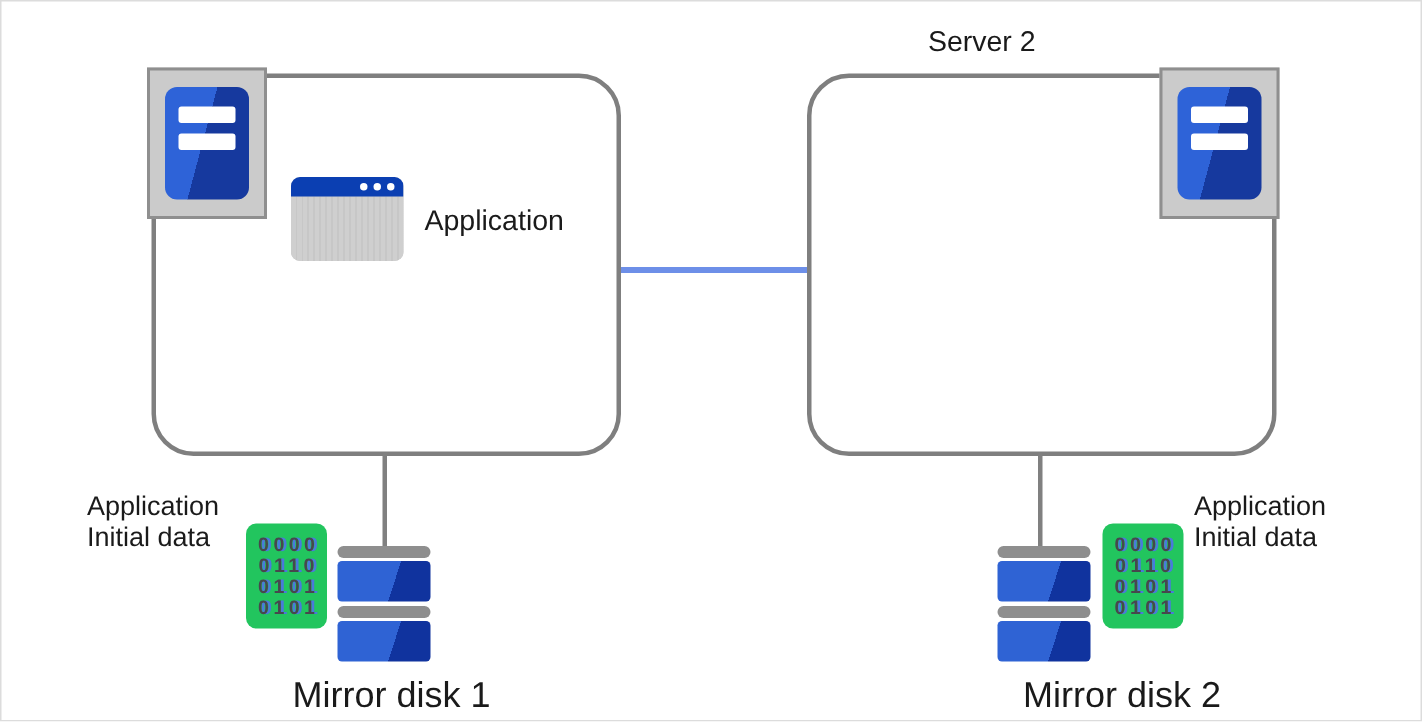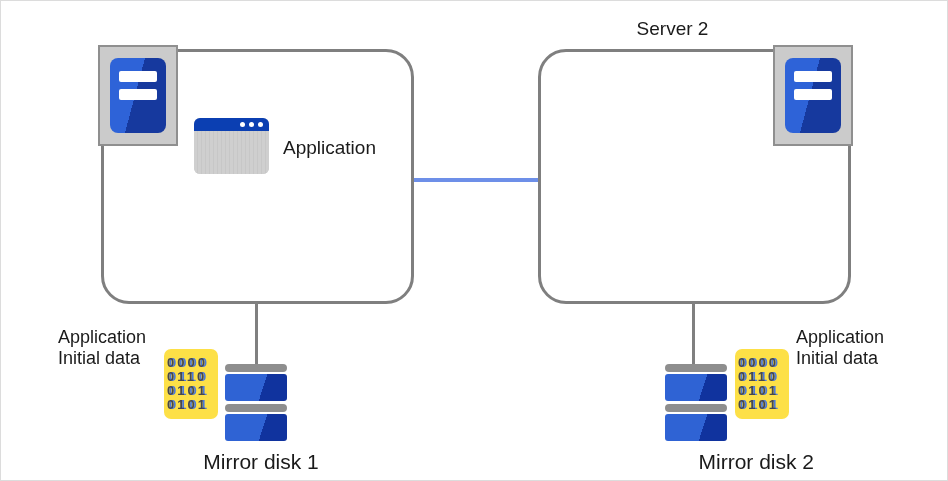--- a/index.html
+++ b/index.html
@@ -32,21 +32,21 @@
   #box2 { left: 537px; }
   .server-title {
     position: absolute;
     top: 17px;
     width: 313px;
     text-align: center;
     font-size: 19px;
     color: #1a1a1a;
   }
   #title1 { left: 140px; }
-  #title2 { left: 515px; }
+  #title2 { left: 497px; }
   
   #link-line {
     position: absolute;
     left: 413px;
     top: 177px;
     width: 124px;
     height: 4px;
     background: #6d8fe8;
   }
   
@@ -149,35 +149,36 @@
     margin-top: 2px;
     border-radius: 3px;
     background: linear-gradient(108deg, #2f63d4 60%, #10339e 60%);
   }
   .disk .dbar.b2 { margin-top: 3px; }
   .disk-label {
     position: absolute;
     top: 449px;
     width: 200px;
     text-align: center;
-    font-size: 21px;
+    font-size: 24px;
     white-space: nowrap;
   }
   #dlabel1 { left: 160px; }
   #dlabel2 { left: 613px; text-align: right; }
   
   .bin {
     position: absolute;
     top: 348px;
     width: 54px;
     height: 70px;
     border-radius: 7px;
-    background: #fde047;
+    background: #22c55e;
     box-sizing: border-box;
     padding-top: 7px;
+    text-align: center;
   }
   #bin1 { left: 163px; }
   #bin2 { left: 734px; }
   .bin .brow {
     font-weight: 700;
     font-size: 13px;
     line-height: 14px;
     letter-spacing: 3px;
     margin-left: 3px; 
     color: #47474d;

